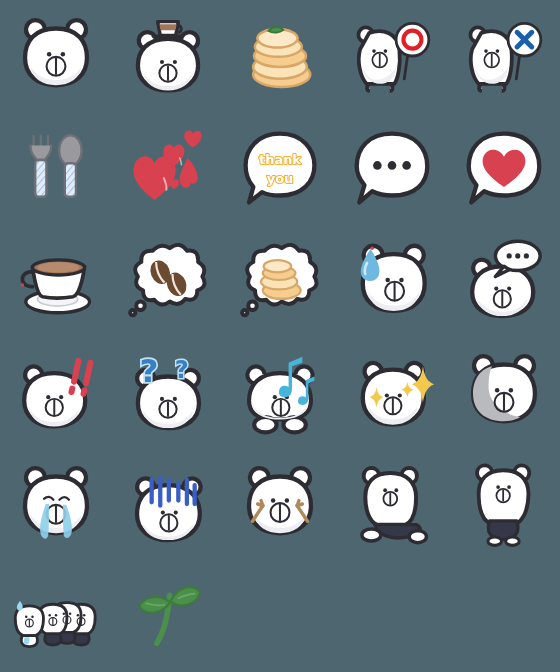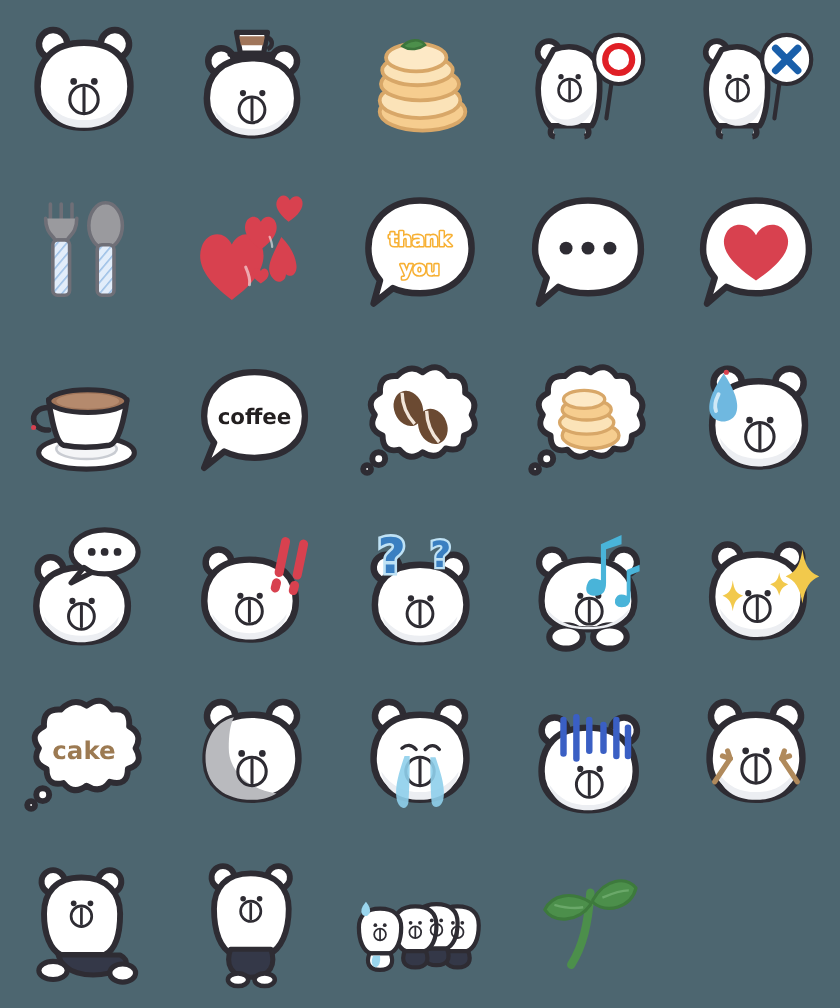--- a/index.html
+++ b/index.html
@@ -224,26 +224,20 @@
       <ellipse cx="52" cy="76" rx="38" ry="13" fill="#fff" stroke="#2e2c33" stroke-width="4"></ellipse>
       <ellipse cx="52" cy="73" rx="24" ry="8" fill="#f4f5f7" stroke="#c9ccd2" stroke-width="2"></ellipse>
       <path d="M22 34 L84 34 C84 34 80 68 70 70 C58 72 44 72 34 70 C26 68 22 34 22 34 Z" fill="#fff" stroke="#2e2c33" stroke-width="4.4" stroke-linejoin="round"></path>
       <ellipse cx="53" cy="35" rx="31" ry="9" fill="#a0755a" stroke="#2e2c33" stroke-width="4"></ellipse>
       <ellipse cx="53" cy="35" rx="25" ry="6" fill="#b58a6d"></ellipse>
       <path d="M22 40 C6 40 6 58 22 58" fill="none" stroke="#2e2c33" stroke-width="4.4" stroke-linecap="round"></path>
       <circle cx="10" cy="56" r="2" fill="#d8414f"></circle>
     </svg>
   </div>
 
-  <div class="sticker-cell">
-    <svg width="88" height="84" viewBox="0 0 100 100">
-      <path d="M52 12 C78 12 92 28 92 47 C92 66 78 80 52 80 C42 80 34 78 28 75 L12 88 L20 68 C15 62 12 55 12 47 C12 28 26 12 52 12 Z" fill="#fff" stroke="#2e2c33" stroke-width="5" stroke-linejoin="round"></path>
-      <text class="tx-coffee" x="52" y="53" text-anchor="middle">coffee</text>
-    </svg>
-  </div>
 
   <div class="sticker-cell">
     <svg width="90" height="86" viewBox="0 0 100 100">
       <g fill="#fff" stroke="#2e2c33" stroke-width="4.6" stroke-linejoin="round">
         <path d="M32 16 q10 -10 20 -3 q12 -9 20 3 q14 -2 13 13 q11 6 5 17 q7 12 -6 16 q0 14 -14 10 q-7 10 -18 3 q-10 8 -18 -2 q-13 3 -13 -11 q-12 -5 -6 -16 q-8 -11 4 -17 q-1 -14 13 -13 Z"></path>
         <circle cx="18" cy="80" r="5"></circle>
         <circle cx="9" cy="88" r="3"></circle>
       </g>
       <g>
         <ellipse cx="41" cy="41" rx="11" ry="14" fill="#6b4a32" transform="rotate(-22 41 41)"></ellipse>
@@ -384,30 +378,20 @@
       <circle cx="51" cy="66" r="10" fill="none" stroke="#2e2c33" stroke-width="2.3"></circle>
       <path d="M51 58 L51 74" stroke="#2e2c33" stroke-width="2.3" stroke-linecap="round"></path>
       <g fill="#f2c94c">
         <path d="M86 20 C88 34 92 38 99 41 C92 44 88 49 86 62 C84 49 80 44 73 41 C80 38 84 34 86 20 Z"></path>
         <path d="M32 44 C33 52 35 54 40 56 C35 58 33 61 32 68 C31 61 29 58 24 56 C29 54 31 52 32 44 Z"></path>
         <path d="M68 38 C69 44 71 46 75 47 C71 49 69 51 68 56 C67 51 65 49 61 47 C65 46 67 44 68 38 Z"></path>
       </g>
     </svg>
   </div>
 
-  <div class="sticker-cell">
-    <svg width="90" height="86" viewBox="0 0 100 100">
-      <g fill="#fff" stroke="#2e2c33" stroke-width="4.6" stroke-linejoin="round">
-        <path d="M32 14 q10 -10 20 -3 q12 -9 20 3 q14 -2 13 13 q11 6 5 17 q7 12 -6 16 q0 14 -14 10 q-7 10 -18 3 q-10 8 -18 -2 q-13 3 -13 -11 q-12 -5 -6 -16 q-8 -11 4 -17 q-1 -14 13 -13 Z"></path>
-        <circle cx="18" cy="80" r="5"></circle>
-        <circle cx="9" cy="88" r="3"></circle>
-      </g>
-      <text class="tx-cake" x="50" y="52" text-anchor="middle">cake</text>
-    </svg>
-  </div>
 
   <div class="sticker-cell">
     <svg width="86" height="86" viewBox="0 0 100 100">
       <g stroke="#2e2c33" stroke-width="5" stroke-linejoin="round">
         <path d="M24 30 a11 11 0 1 1 13 -12" fill="#fff"></path>
         <path d="M76 30 a11 11 0 1 0 -13 -12" fill="#fff"></path>
         <path d="M50 18 C75 18 86 33 86 52 C86 72 72 84 50 84 C28 84 14 72 14 52 C14 33 25 18 50 18 Z" fill="#fff"></path>
       </g>
       <path d="M36 20 C20 24 14 38 14 52 C14 72 28 84 50 84 C58 84 64 82 69 79 C48 76 32 62 32 44 C32 34 33 26 36 20 Z" fill="#b9babe"></path>
       <circle cx="42" cy="48" r="2.6" fill="#2e2c33"></circle>

